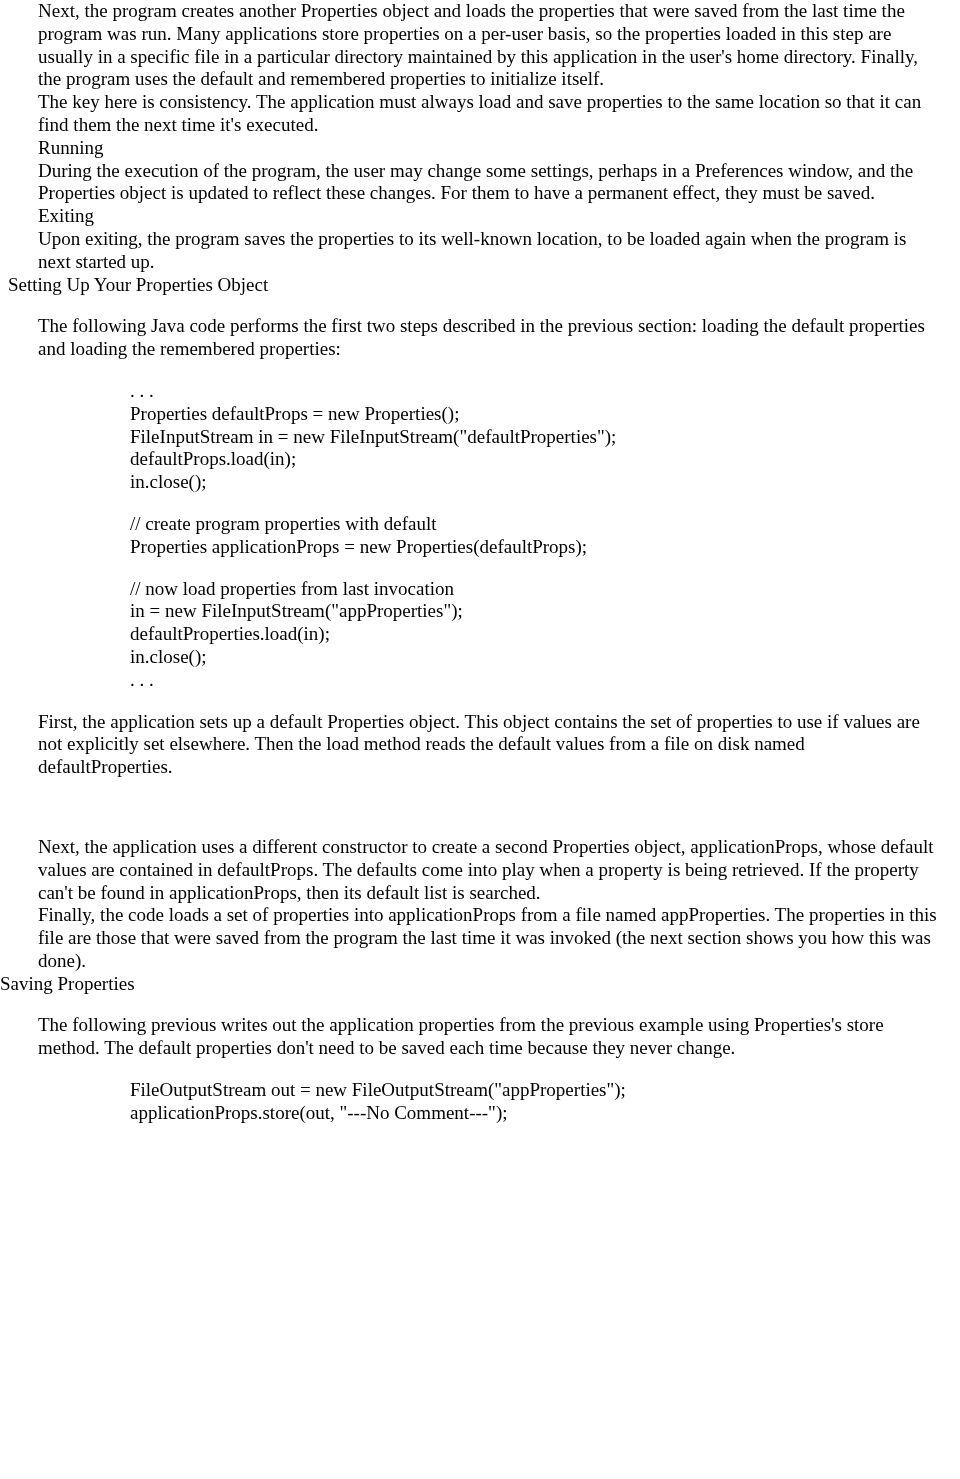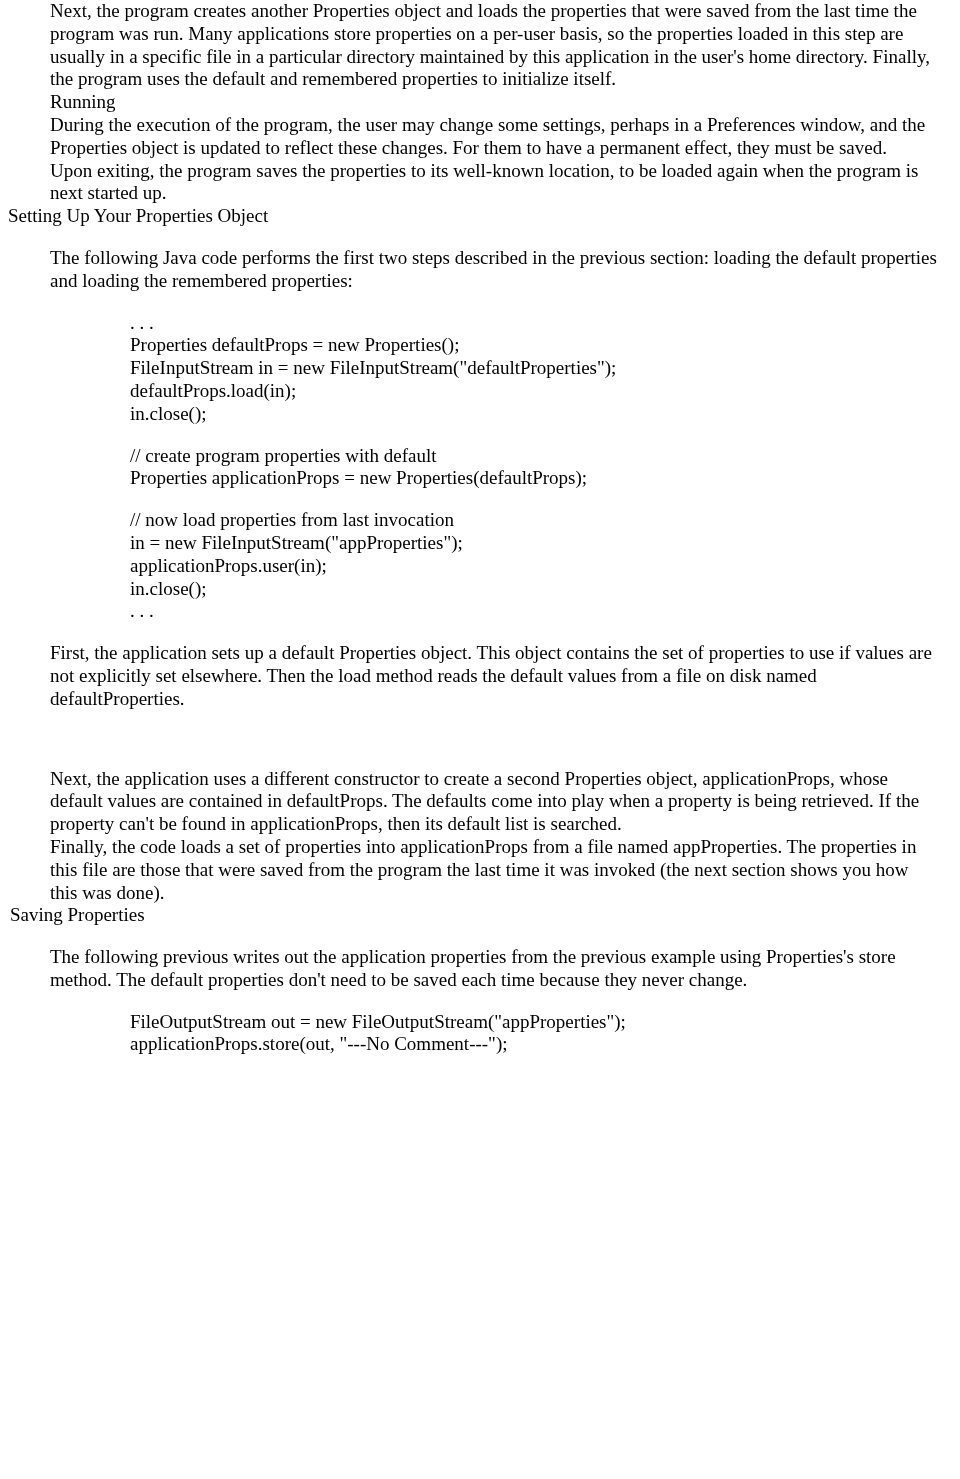--- a/index.html
+++ b/index.html
@@ -6,33 +6,35 @@
     font-family: "Times New Roman", Times, serif;
     font-size: 19px;
     line-height: 1.2;
     margin: 0;
     padding: 0;
     color: #000;
     background: #fff;
     width: 960px;
   }
   .block { margin: 0; }
-  .indent1 { padding-left: 50px; padding-right: 20px; }
+  .indent1 { padding-left: 38px; padding-right: 20px; }
   .indent2 { padding-left: 130px; padding-right: 20px; }
   .h { font-weight: normal; }
   p { margin: 0; }
   .spacer { height: 19px; }
 </style>
 </head>
 <body>
 
 <div class="indent1">
   <p class="block">Next, the program creates another Properties object and loads the properties that were saved from the last time the program was run. Many applications store properties on a per-user basis, so the properties loaded in this step are usually in a specific file in a particular directory maintained by this application in the user's home directory. Finally, the program uses the default and remembered properties to initialize itself.</p>
+  <p class="block">The key here is consistency. The application must always load and save properties to the same location so that it can find them the next time it's executed.</p>
   <p class="block h">Running</p>
   <p class="block">During the execution of the program, the user may change some settings, perhaps in a Preferences window, and the Properties object is updated to reflect these changes. For them to have a permanent effect, they must be saved.</p>
+  <p class="block h">Exiting</p>
   <p class="block">Upon exiting, the program saves the properties to its well-known location, to be loaded again when the program is next started up.</p>
 </div>
 
 <p class="block h" style="padding-left:8px;">Setting Up Your Properties Object</p>
 
 <div class="spacer"></div>
 
 <div class="indent1">
   <p class="block">The following Java code performs the first two steps described in the previous section: loading the default properties and loading the remembered properties:</p>
 </div>
@@ -44,41 +46,41 @@
   <p>Properties defaultProps = new Properties();</p>
   <p>FileInputStream in = new FileInputStream("defaultProperties");</p>
   <p>defaultProps.load(in);</p>
   <p>in.close();</p>
   <div class="spacer"></div>
   <p>// create program properties with default</p>
   <p>Properties applicationProps = new Properties(defaultProps);</p>
   <div class="spacer"></div>
   <p>// now load properties from last invocation</p>
   <p>in = new FileInputStream("appProperties");</p>
-  <p>applicationProps.user(in);</p>
+  <p>defaultProperties.load(in);</p>
   <p>in.close();</p>
   <p>. . .</p>
 </div>
 
 <div class="spacer"></div>
 
 <div class="indent1">
   <p class="block">First, the application sets up a default Properties object. This object contains the set of properties to use if values are not explicitly set elsewhere. Then the load method reads the default values from a file on disk named defaultProperties.</p>
 </div>
 
 <div class="spacer"></div>
 <div class="spacer"></div>
 <div class="spacer"></div>
 
 <div class="indent1">
   <p class="block">Next, the application uses a different constructor to create a second Properties object, applicationProps, whose default values are contained in defaultProps. The defaults come into play when a property is being retrieved. If the property can't be found in applicationProps, then its default list is searched.</p>
   <p class="block">Finally, the code loads a set of properties into applicationProps from a file named appProperties. The properties in this file are those that were saved from the program the last time it was invoked (the next section shows you how this was done).</p>
 </div>
 
-<p class="block h" style="padding-left:10px;">Saving Properties</p>
+<p class="block h" style="padding-left:0;">Saving Properties</p>
 
 <div class="spacer"></div>
 
 <div class="indent1">
   <p class="block">The following previous writes out the application properties from the previous example using Properties's store method. The default properties don't need to be saved each time because they never change.</p>
 </div>
 
 <div class="spacer"></div>
 
 <div class="indent2">

